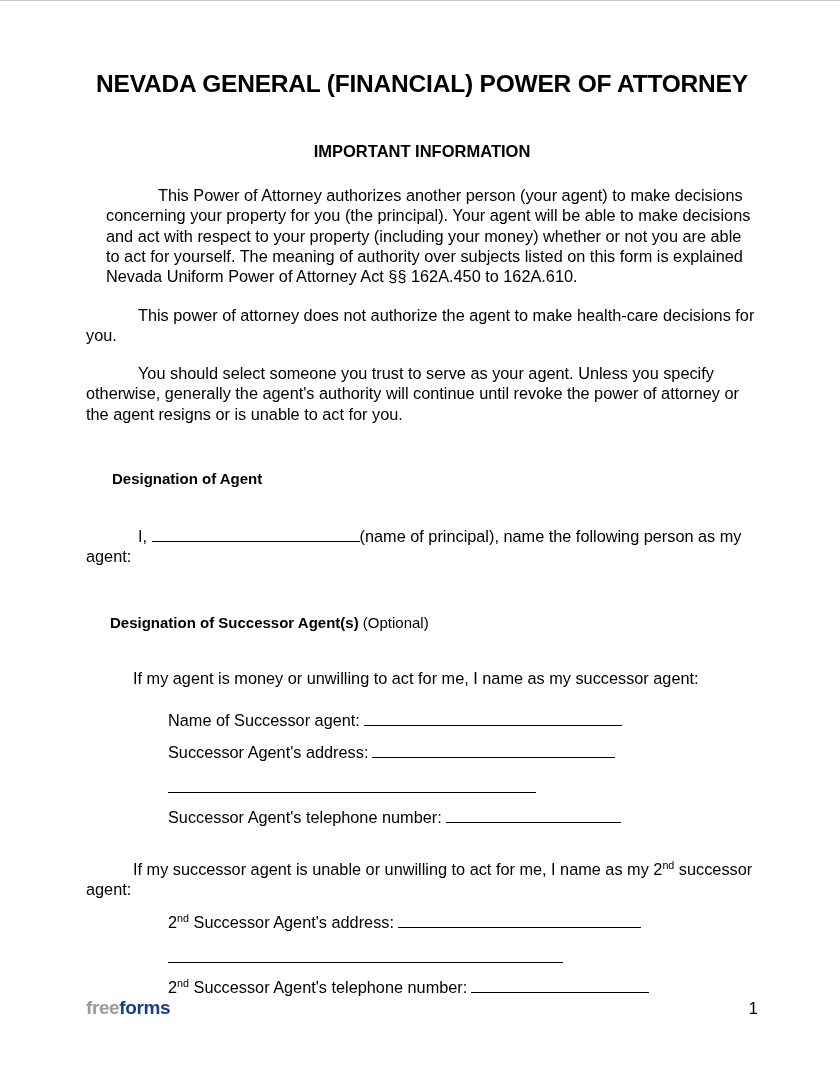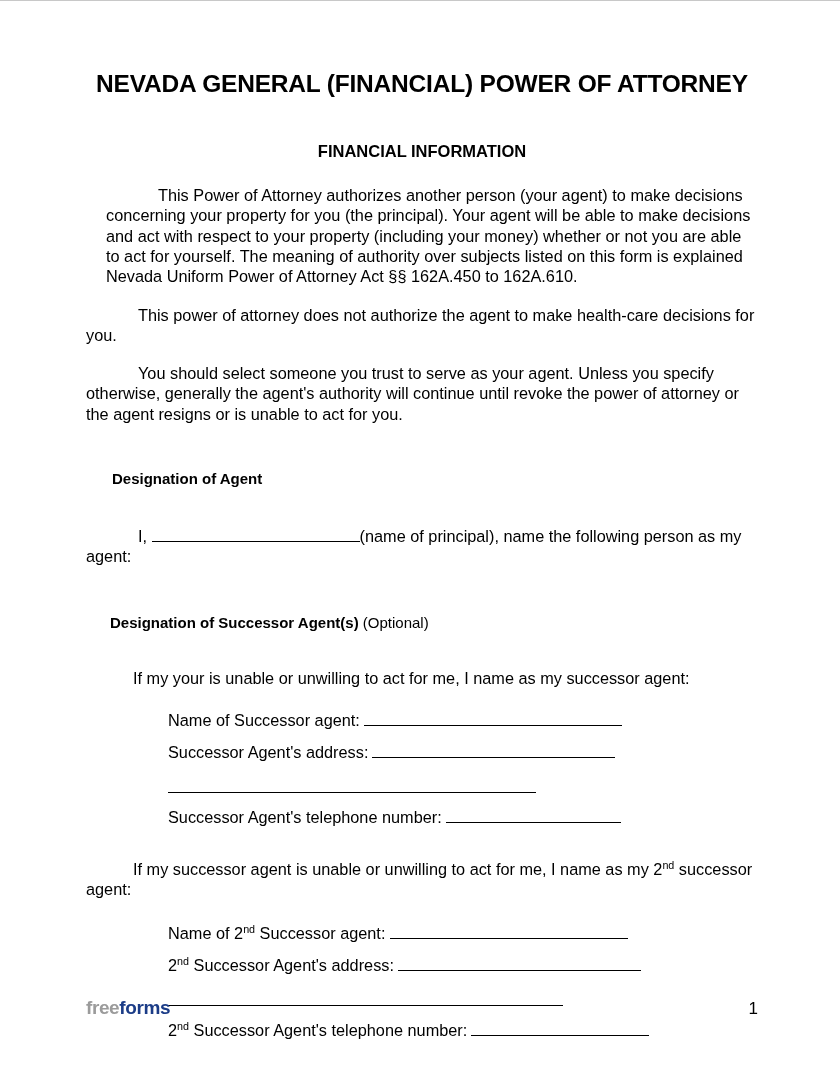--- a/index.html
+++ b/index.html
@@ -152,58 +152,55 @@
   }
 </style>
 </head>
 <body>
 
 <div class="page">
   <div class="content">
 
     <h1 class="doc-title">NEVADA GENERAL (FINANCIAL) POWER OF ATTORNEY</h1>
 
-    <h2 class="sub-title">FINANCIAL INFORMATION</h2>
+    <h2 class="sub-title">IMPORTANT INFORMATION</h2>
 
     <p class="para first">This Power of Attorney authorizes another person (your agent) to make decisions concerning your property for you (the principal). Your agent will be able to make decisions and act with respect to your property (including your money) whether or not you are able to act for yourself. The meaning of authority over subjects listed on this form is explained Nevada Uniform Power of Attorney Act §§ 162A.450 to 162A.610.</p>
     <p class="para">This power of attorney does not authorize the agent to make health-care decisions for you.</p>
     <p class="para">You should select someone you trust to serve as your agent. Unless you specify otherwise, generally the agent's authority will continue until revoke the power of attorney or the agent resigns or is unable to act for you.</p>
 
     <h3 class="section-head">Designation of Agent</h3>
 
     <p class="lead" style="text-indent:0; padding-left:0; padding-top:19px;">
       <span style="padding-left:52px;">I, </span><span class="blank" style="width:208px;"><span class="fill"></span></span><span>(name of principal), name the following person as my agent:</span>
     </p>
 
 
     <h3 class="section-head" style="padding-top:33px; padding-left:8px;"><span>Designation of Successor Agent(s)</span> <span class="optional">(Optional)</span></h3>
 
-    <p class="lead" style="padding-top:20px;">If my your is unable or unwilling to act for me, I name as my successor agent:</p>
+    <p class="lead" style="padding-top:20px;">If my agent is money or unwilling to act for me, I name as my successor agent:</p>
 
     <div class="field-row" style="padding-top:19px;">
       <span class="field-label">Name of Successor agent:</span><span class="blank" style="width:258px; margin-left:4px;"><span class="fill"></span></span>
     </div>
 
     <div class="field-row" style="padding-top:9px;">
       <span class="field-label">Successor Agent's address:</span><span class="blank" style="width:243px; margin-left:4px;"><span class="fill"></span></span>
     </div>
 
     <div class="cont-line" style="width:368px; margin-top:11px;">
         <span class="fill" style="width:452px;"></span>
       </div>
 
     <div class="field-row" style="padding-top:11px;">
       <span class="field-label">Successor Agent's telephone number:</span><span class="blank" style="width:175px; margin-left:4px;"><span class="fill"></span></span>
     </div>
 
     <p class="lead" style="padding-top:32px;"><span>If my successor agent is unable or unwilling to act for me, I name as my 2</span><sup>nd</sup><span> successor agent:</span></p>
 
-    <div class="field-row" style="padding-top:20px;">
-      <span class="field-label"><span>Name of 2</span><sup>nd</sup><span> Successor agent:</span></span><span class="blank" style="width:238px; margin-left:5px;"><span class="fill" style="left:-6px; width:262px;"></span></span>
-    </div>
 
     <div class="field-row" style="padding-top:9px;">
       <span class="field-label"><span>2</span><sup>nd</sup><span> Successor Agent's address:</span></span><span class="blank" style="width:243px; margin-left:4px;"><span class="fill"></span></span>
     </div>
 
     <div class="cont-line" style="width:395px; margin-top:11px;">
         <span class="fill" style="width:478px;"></span>
       </div>
 
     <div class="field-row" style="padding-top:11px;">

